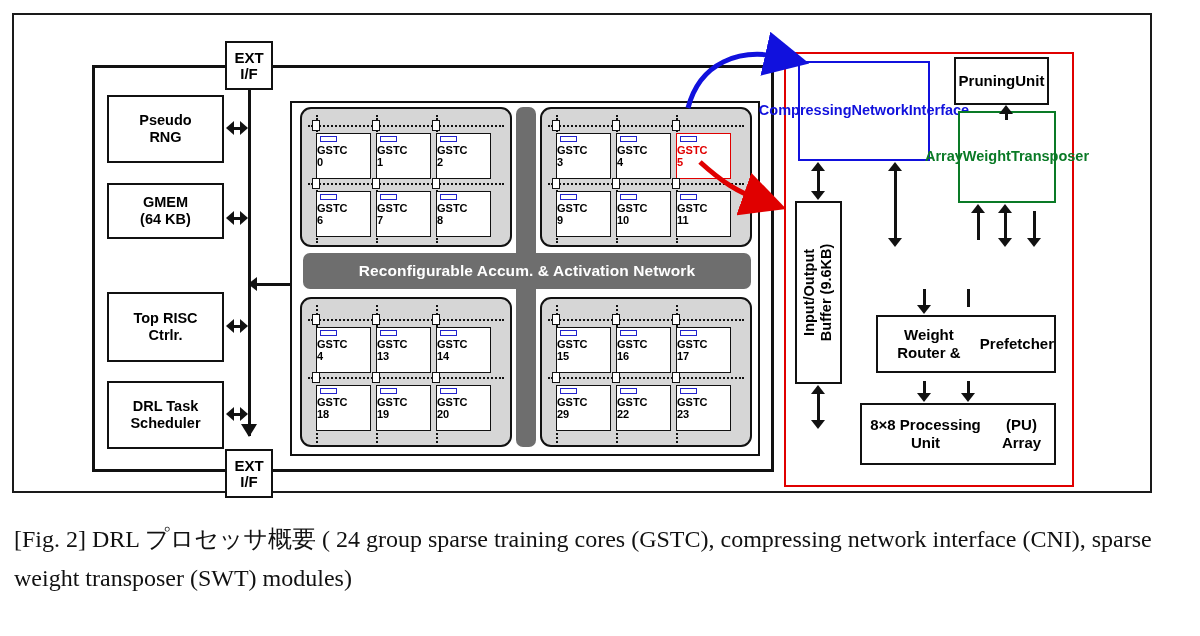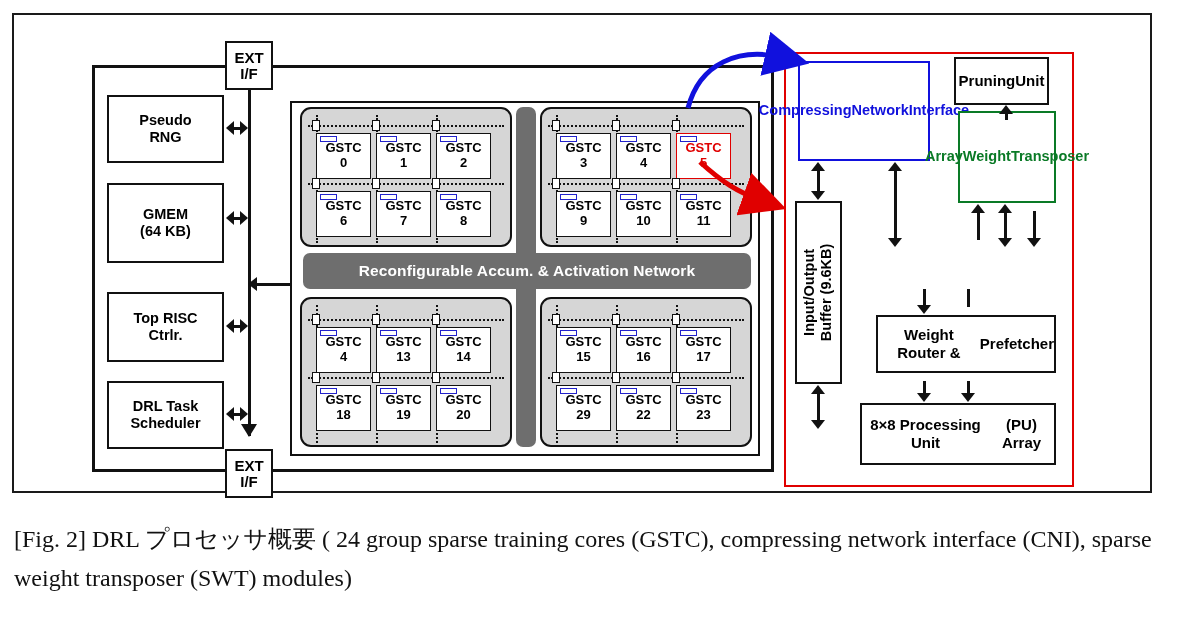--- a/index.html
+++ b/index.html
@@ -48,21 +48,21 @@
     position:absolute; left:93px;
     width:117px;
     border:2.5px solid #111;
     background:#fff;
     display:flex; flex-direction:column;
     align-items:center; justify-content:center;
     font-weight:bold; font-size:14.5px; line-height:1.18;
     text-align:center;
   }
   .lb0 { top:80px;  height:68px; }
-  .lb1 { top:168px; height:80px; }
+  .lb1 { top:168px; height:56px; }
   .lb2 { top:277px; height:70px; }
   .lb3 { top:366px; height:68px; }
 
   
   .vbus {
     position:absolute; left:234px; top:66px;
     width:3px; height:355px; background:#111;
   }
   .bus-arrow-up, .bus-arrow-dn {
     position:absolute; left:227px;
@@ -151,22 +151,22 @@
   }
 
   
   .gstc {
     position:absolute;
     width:55px; height:46px;
     background:#fff;
     border:1.8px solid #111;
     z-index:6;
     display:flex; flex-direction:column;
-    align-items:center; justify-content:center;
-    font-size:13px; font-weight:bold; line-height:1.12;
+    justify-content:center;
+    font-size:11px; font-weight:bold; line-height:1.12;
   }
   .gstc .tab {
     position:absolute; left:3px; top:2px;
     width:17px; height:6px;
     border:1.5px solid #2222cc;
     background:#fff;
   }
   .gstc.sel { border:1.8px solid #e00000; color:#e00000; }
 
   

